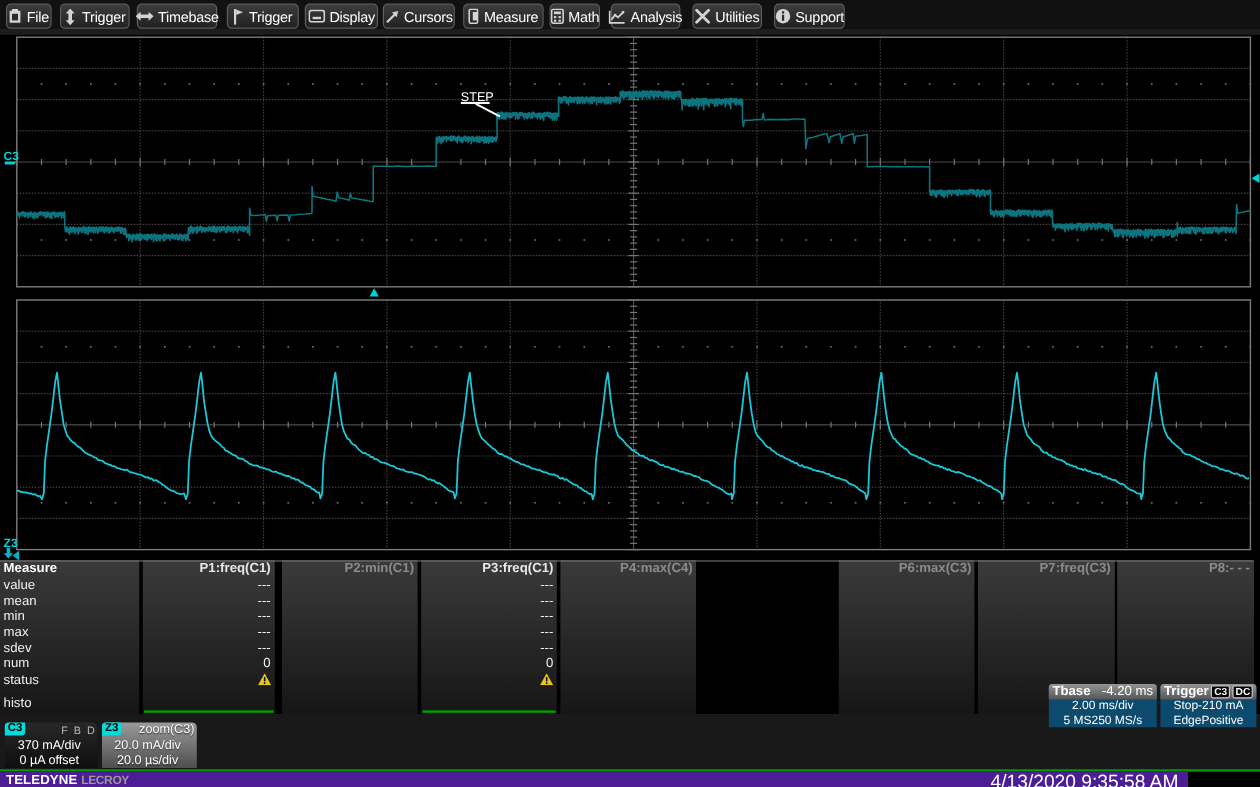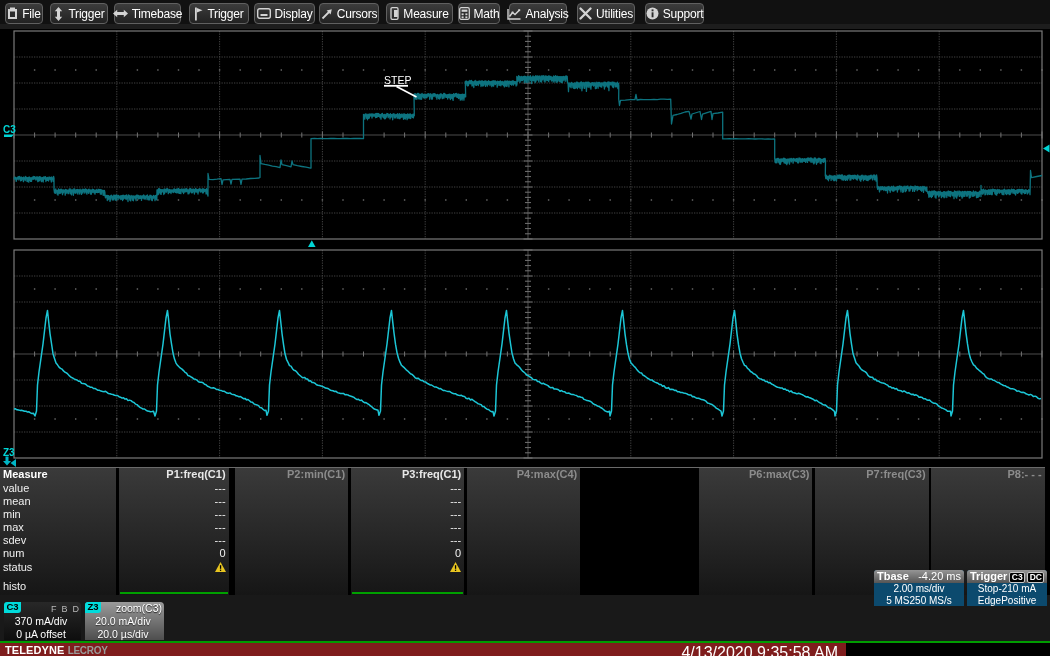--- a/index.html
+++ b/index.html
@@ -18,21 +18,21 @@
 .chbadge{display:inline-block;background:#00dbdb;color:#000;font-weight:bold;font-size:9.5px;line-height:10.5px;padding:0 2.5px;border-radius:3px 0 3px 0}
 .fbd{color:#b8b8b8;font-size:9px;padding:2px 2px 0 0}
 .zlbl{padding:0 2px;color:#fff;text-shadow:0 1px 1px #222}
 .drow{text-align:center;padding-right:3px;line-height:12.5px}
 .dsh{text-shadow:0 1px 1px #333}
 .tbox{position:absolute;top:570px;height:36px;background:#0c4a6e;font-size:11px;color:#fff;border-radius:3px 3px 0 0}
 .thead{height:13px;background:linear-gradient(#959595,#555);display:flex;justify-content:space-between;padding:0 3px;line-height:12.5px;white-space:nowrap;border-radius:3px 3px 0 0}
 .trow{display:flex;justify-content:center;padding:0 3px;line-height:11.5px;font-size:10px}
 .tb{display:inline-block;border:1px solid #c8c8c8;background:#000;font-size:8.5px;line-height:9px;padding:0 1.5px;border-radius:2px;margin-left:2px;font-weight:bold;vertical-align:0.5px}
 #greenline{position:absolute;left:0;top:640.5px;width:1050px;height:2px;background:#009c00}
-#statusbar{position:absolute;left:0;top:643px;width:846px;height:13px;background:#7f1d1d}
+#statusbar{position:absolute;left:0;top:643px;width:990px;height:13px;background:#4c1d95}
 #logo{position:absolute;left:5px;top:1px;font-size:11px;font-weight:bold;letter-spacing:0.1px}
 #clock{position:absolute;right:8px;top:1px;font-size:16px;color:#fff}
 </style></head><body>
 <div id="menubar"></div>
 <div id="menustrip"></div>
 <div class="btn" style="left:5px;width:38px">
     <svg width="11" height="13" viewBox="0 0 11 13">
       <path d="M1 2 h9 v10 h-9 Z M3 0.5 h5 v2 h-5 Z" fill="#d4d4d4"></path>
       <rect x="3" y="4.5" width="5" height="5.5" fill="#2b2b2b"></rect>
     </svg>

